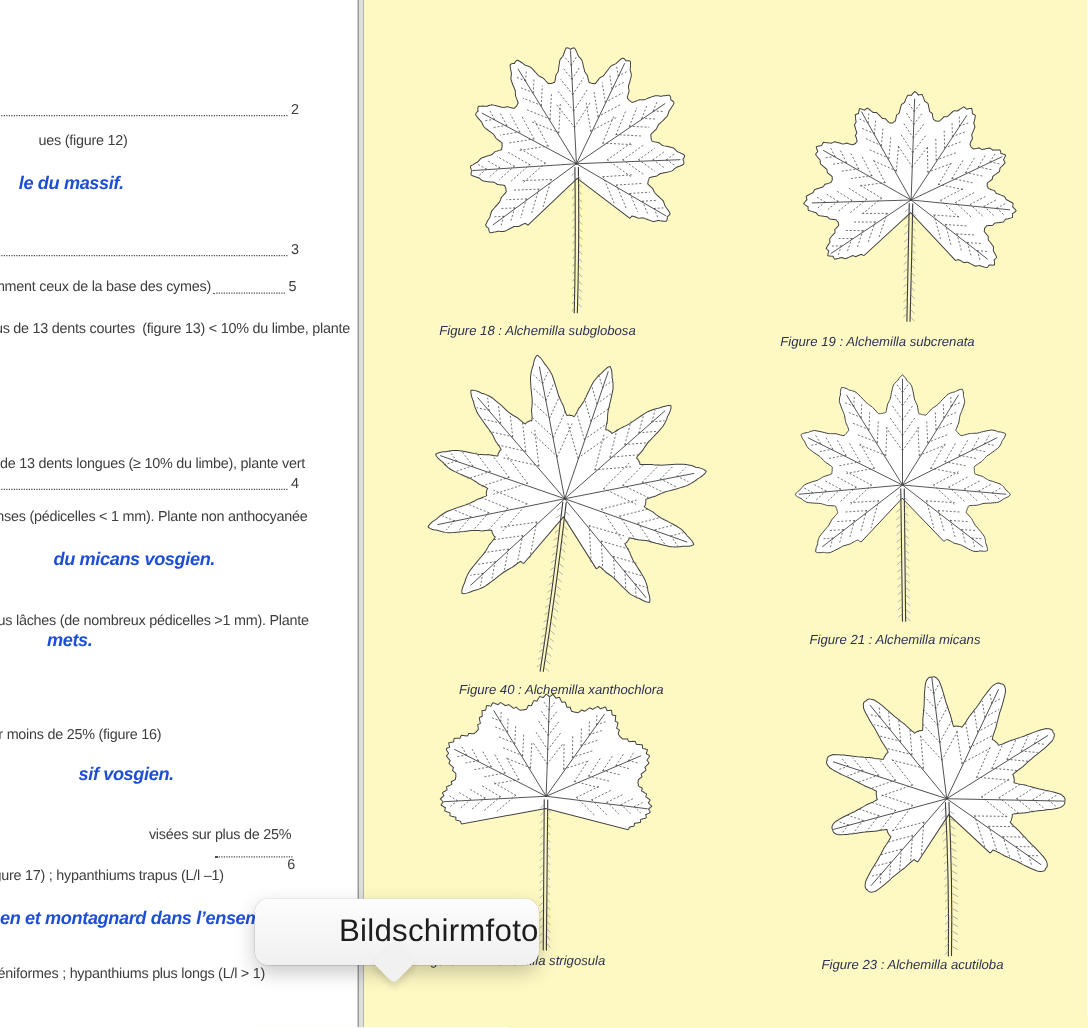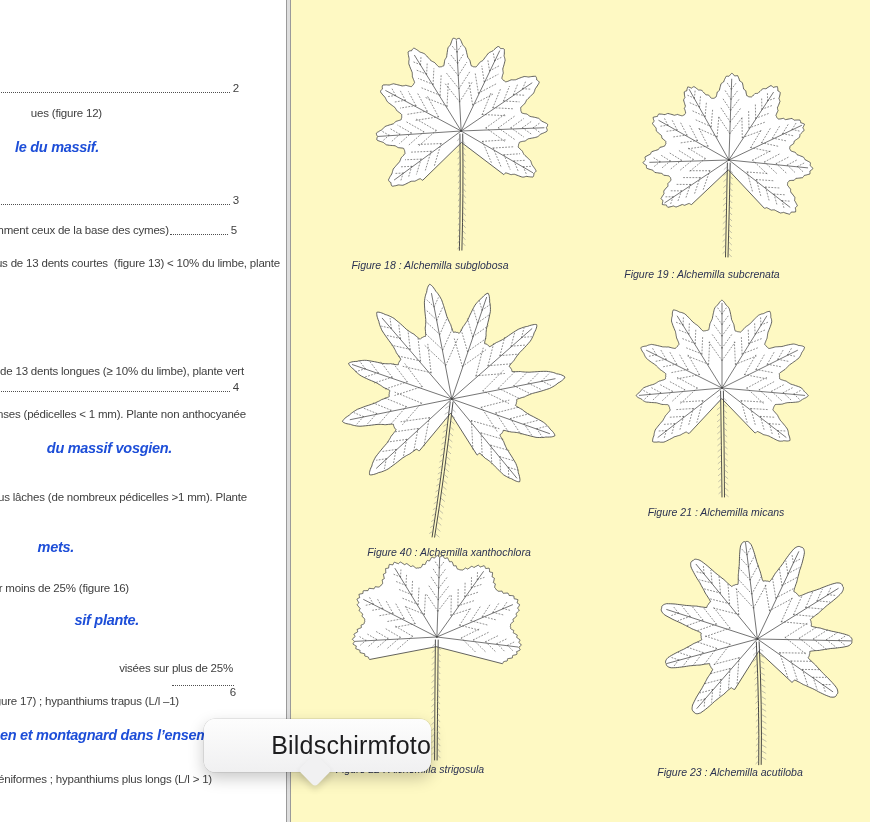--- a/index.html
+++ b/index.html
@@ -44,25 +44,25 @@
   <div class="page-left" id="leftPage">
       <div class="kline" style="top: 82px; right: 47px;"><span class="ktext"></span><span class="kdots" style="width: 320px;"></span><span class="knum">2</span></div>
       <div class="kline" style="top: 108px; right: 184px;"><span class="ktext">ues (figure 12)</span></div>
       <div class="kline kresult" style="top: 140px; right: 187px;"><span class="ktext">le du massif.</span></div>
       <div class="kline" style="top: 194px; right: 47px;"><span class="ktext"></span><span class="kdots" style="width: 320px;"></span><span class="knum">3</span></div>
       <div class="kline" style="top: 224px; right: 49px;"><span class="ktext">notamment ceux de la base des cymes)</span><span class="kdots" style="width: 58px;"></span><span class="knum">5</span></div>
       <div class="kline" style="top: 258px; right: 6px;"><span class="ktext">ne plus de 13 dents courtes  (figure 13) &lt; 10% du limbe, plante</span></div>
       <div class="kline" style="top: 366px; right: 42px;"><span class="ktext">enne moins de 13 dents longues (≥ 10% du limbe), plante vert</span></div>
       <div class="kline" style="top: 381px; right: 47px;"><span class="ktext"></span><span class="kdots" style="width: 320px;"></span><span class="knum">4</span></div>
       <div class="kline" style="top: 409px; right: 40px;"><span class="ktext">nérules denses (pédicelles &lt; 1 mm). Plante non anthocyanée</span></div>
-      <div class="kline kresult" style="top: 441px; right: 114px;"><span class="ktext">du massif vosgien.</span></div>
+      <div class="kline kresult" style="top: 441px; right: 114px;"><span class="ktext">du micans vosgien.</span></div>
       <div class="kline" style="top: 492px; right: 39px;"><span class="ktext">érules plus lâches (de nombreux pédicelles &gt;1 mm). Plante</span></div>
-      <div class="kline kresult" style="top: 540px; right: 212px; font-style: italic;"><span class="ktext">mets.</span></div>
+      <div class="kline kresult" style="top: 506px; right: 212px; font-style: italic;"><span class="ktext">mets.</span></div>
       <div class="kline" style="top: 583px; right: 157px;"><span class="ktext">s sur moins de 25% (figure 16)</span></div>
-      <div class="kline kresult" style="top: 613px; right: 147px;"><span class="ktext">sif plante.</span></div>
+      <div class="kline kresult" style="top: 613px; right: 147px;"><span class="ktext">sif vosgien.</span></div>
       <div class="kline" style="top: 663px; right: 50px; flex-direction: column;"><span class="ktext">visées sur plus de 25% </span><span class="kdots" style="width: 62px;"></span><span class="knum">6</span></div>
       <div class="kline" style="top: 696px; right: 107px;"><span class="ktext">≥ 360° (figure 17) ; hypanthiums trapus (L/l –1)</span></div>
       <div class="kline kresult" style="top: 728px; left: 0px;"><span class="ktext">en et montagnard dans l’ensemble du mas</span></div>
       <div class="kline" style="top: 774px; right: 74px;"><span class="ktext">60° à presque réniformes ; hypanthiums plus longs (L/l &gt; 1)</span></div>
     </div>
 
   <div class="divider"></div>
 
   <div class="page-right">
 

